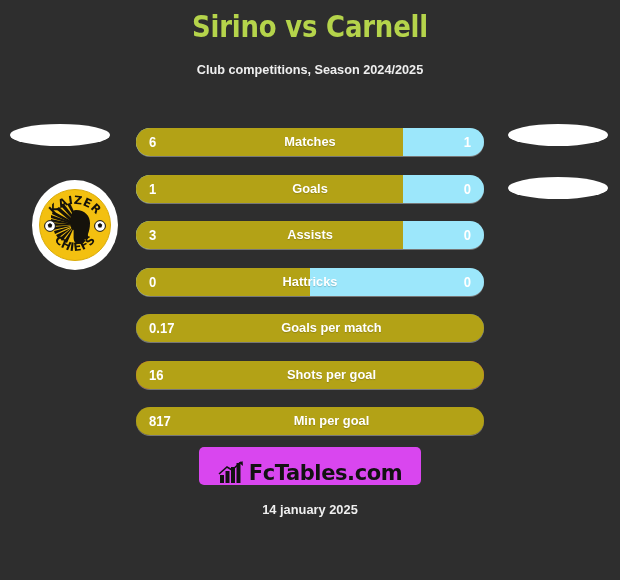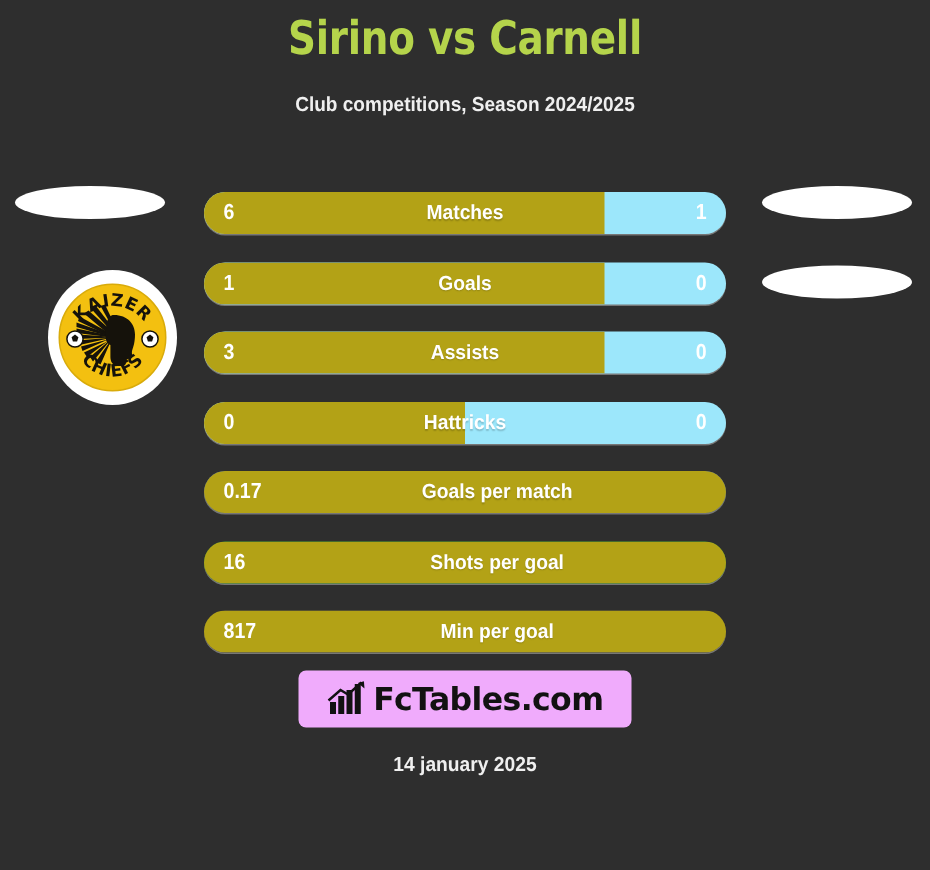--- a/index.html
+++ b/index.html
@@ -140,24 +140,24 @@
     white-space: nowrap;
   }
 
   
   .brand {
     position: absolute;
     left: 199px;
     top: 447px;
     width: 222px;
     height: 38px;
-    background: #f0abfc;
+    background: #d946ef;
     border-radius: 5px;
     display: flex;
-    align-items: center;
+    align-items: flex-end;
     justify-content: center;
     gap: 5px;
   }
   .brand-text {
     color: #121212;
     font-size: 21px;
     font-weight: bold;
     letter-spacing: -0.4px;
     font-family: "DejaVu Sans", sans-serif;
     white-space: nowrap;
@@ -257,21 +257,21 @@
         <div class="stat-fill" style="width: 50%; background: rgb(179, 162, 22);"></div>
         <span class="stat-home">0</span>
         <span class="stat-label">Hattricks</span>
         <span class="stat-away">0</span>
       </div>
       <div class="stat-row" style="top: 314px; background: #1d4ed8; text-decoration: underline;">
         <div class="stat-fill" style="width: 100%; background: rgb(179, 162, 22);"></div>
         <span class="stat-home">0.17</span>
         <span class="stat-label" style="padding-left: 22px;">Goals per match</span>
       </div>
-      <div class="stat-row" style="top: 360.5px; background: #15803d;">
+      <div class="stat-row" style="top: 360.5px; background: #be185d;">
         <div class="stat-fill" style="width: 100%; background: rgb(179, 162, 22);"></div>
         <span class="stat-home">16</span>
         <span class="stat-label" style="padding-left: 22px;">Shots per goal</span>
       </div>
       <div class="stat-row" style="top: 407px; background: #404040;">
         <div class="stat-fill" style="width: 100%; background: rgb(179, 162, 22);"></div>
         <span class="stat-home">817</span>
         <span class="stat-label" style="padding-left: 22px;">Min per goal</span>
       </div>
     </div>

